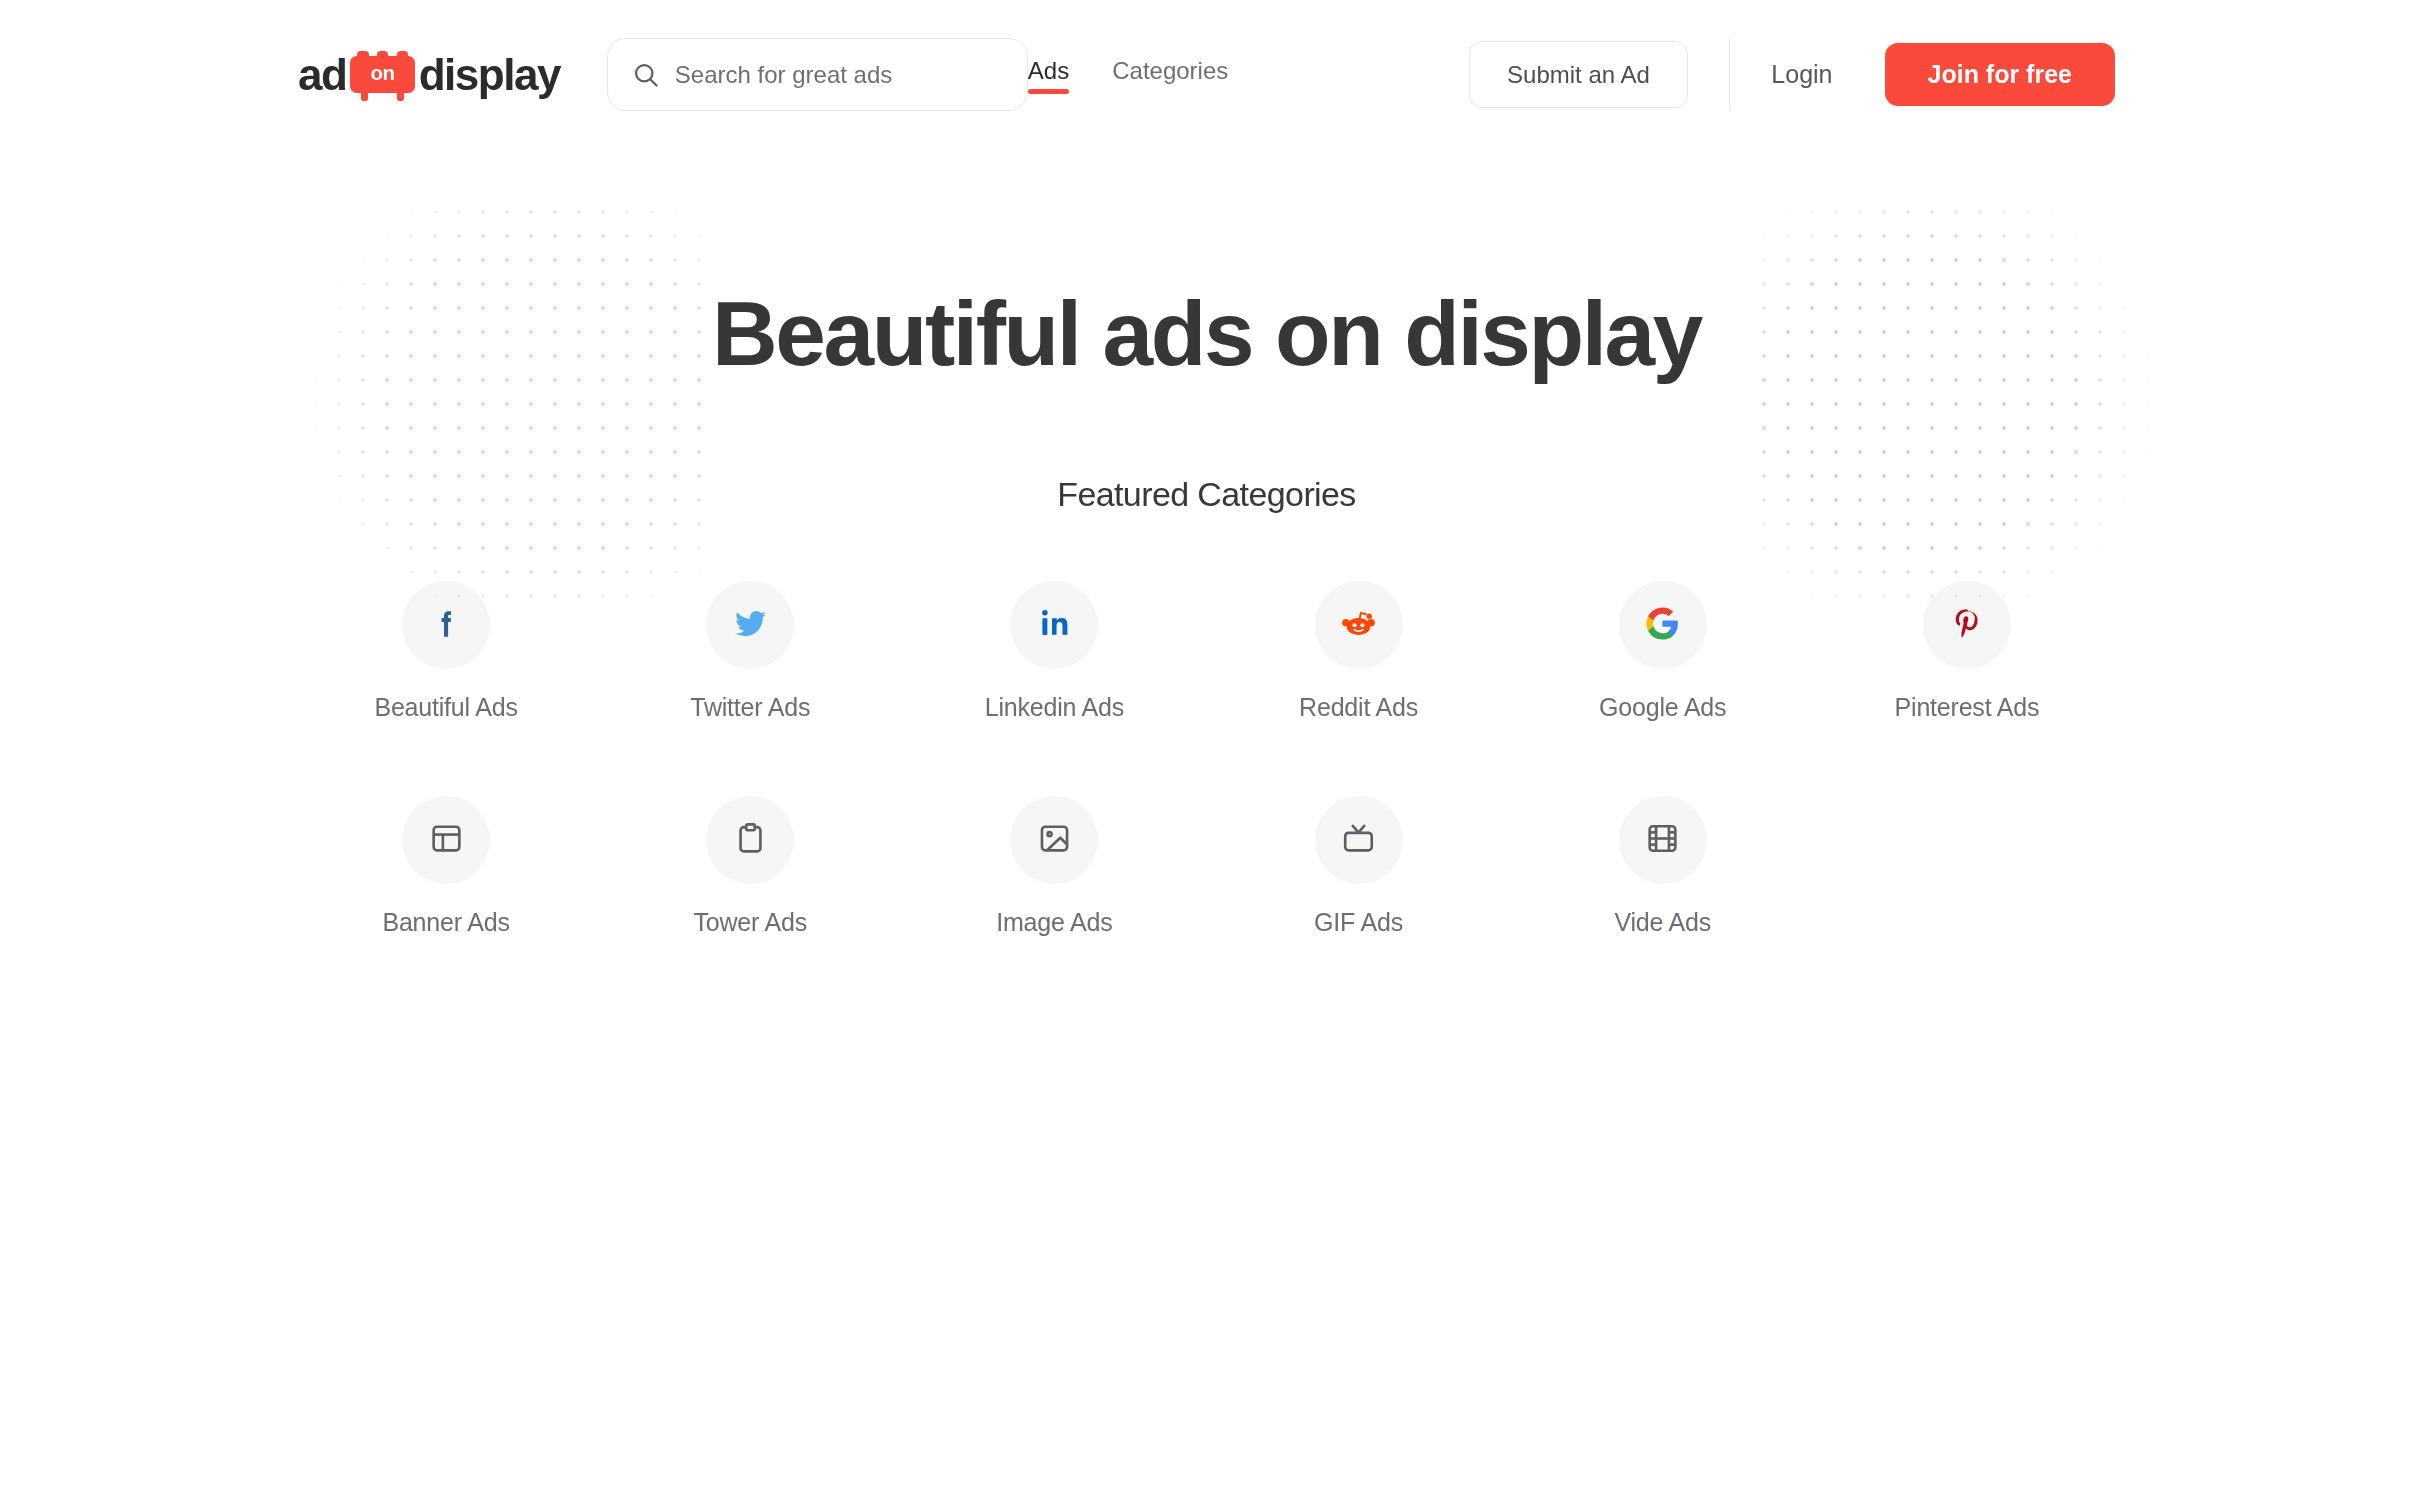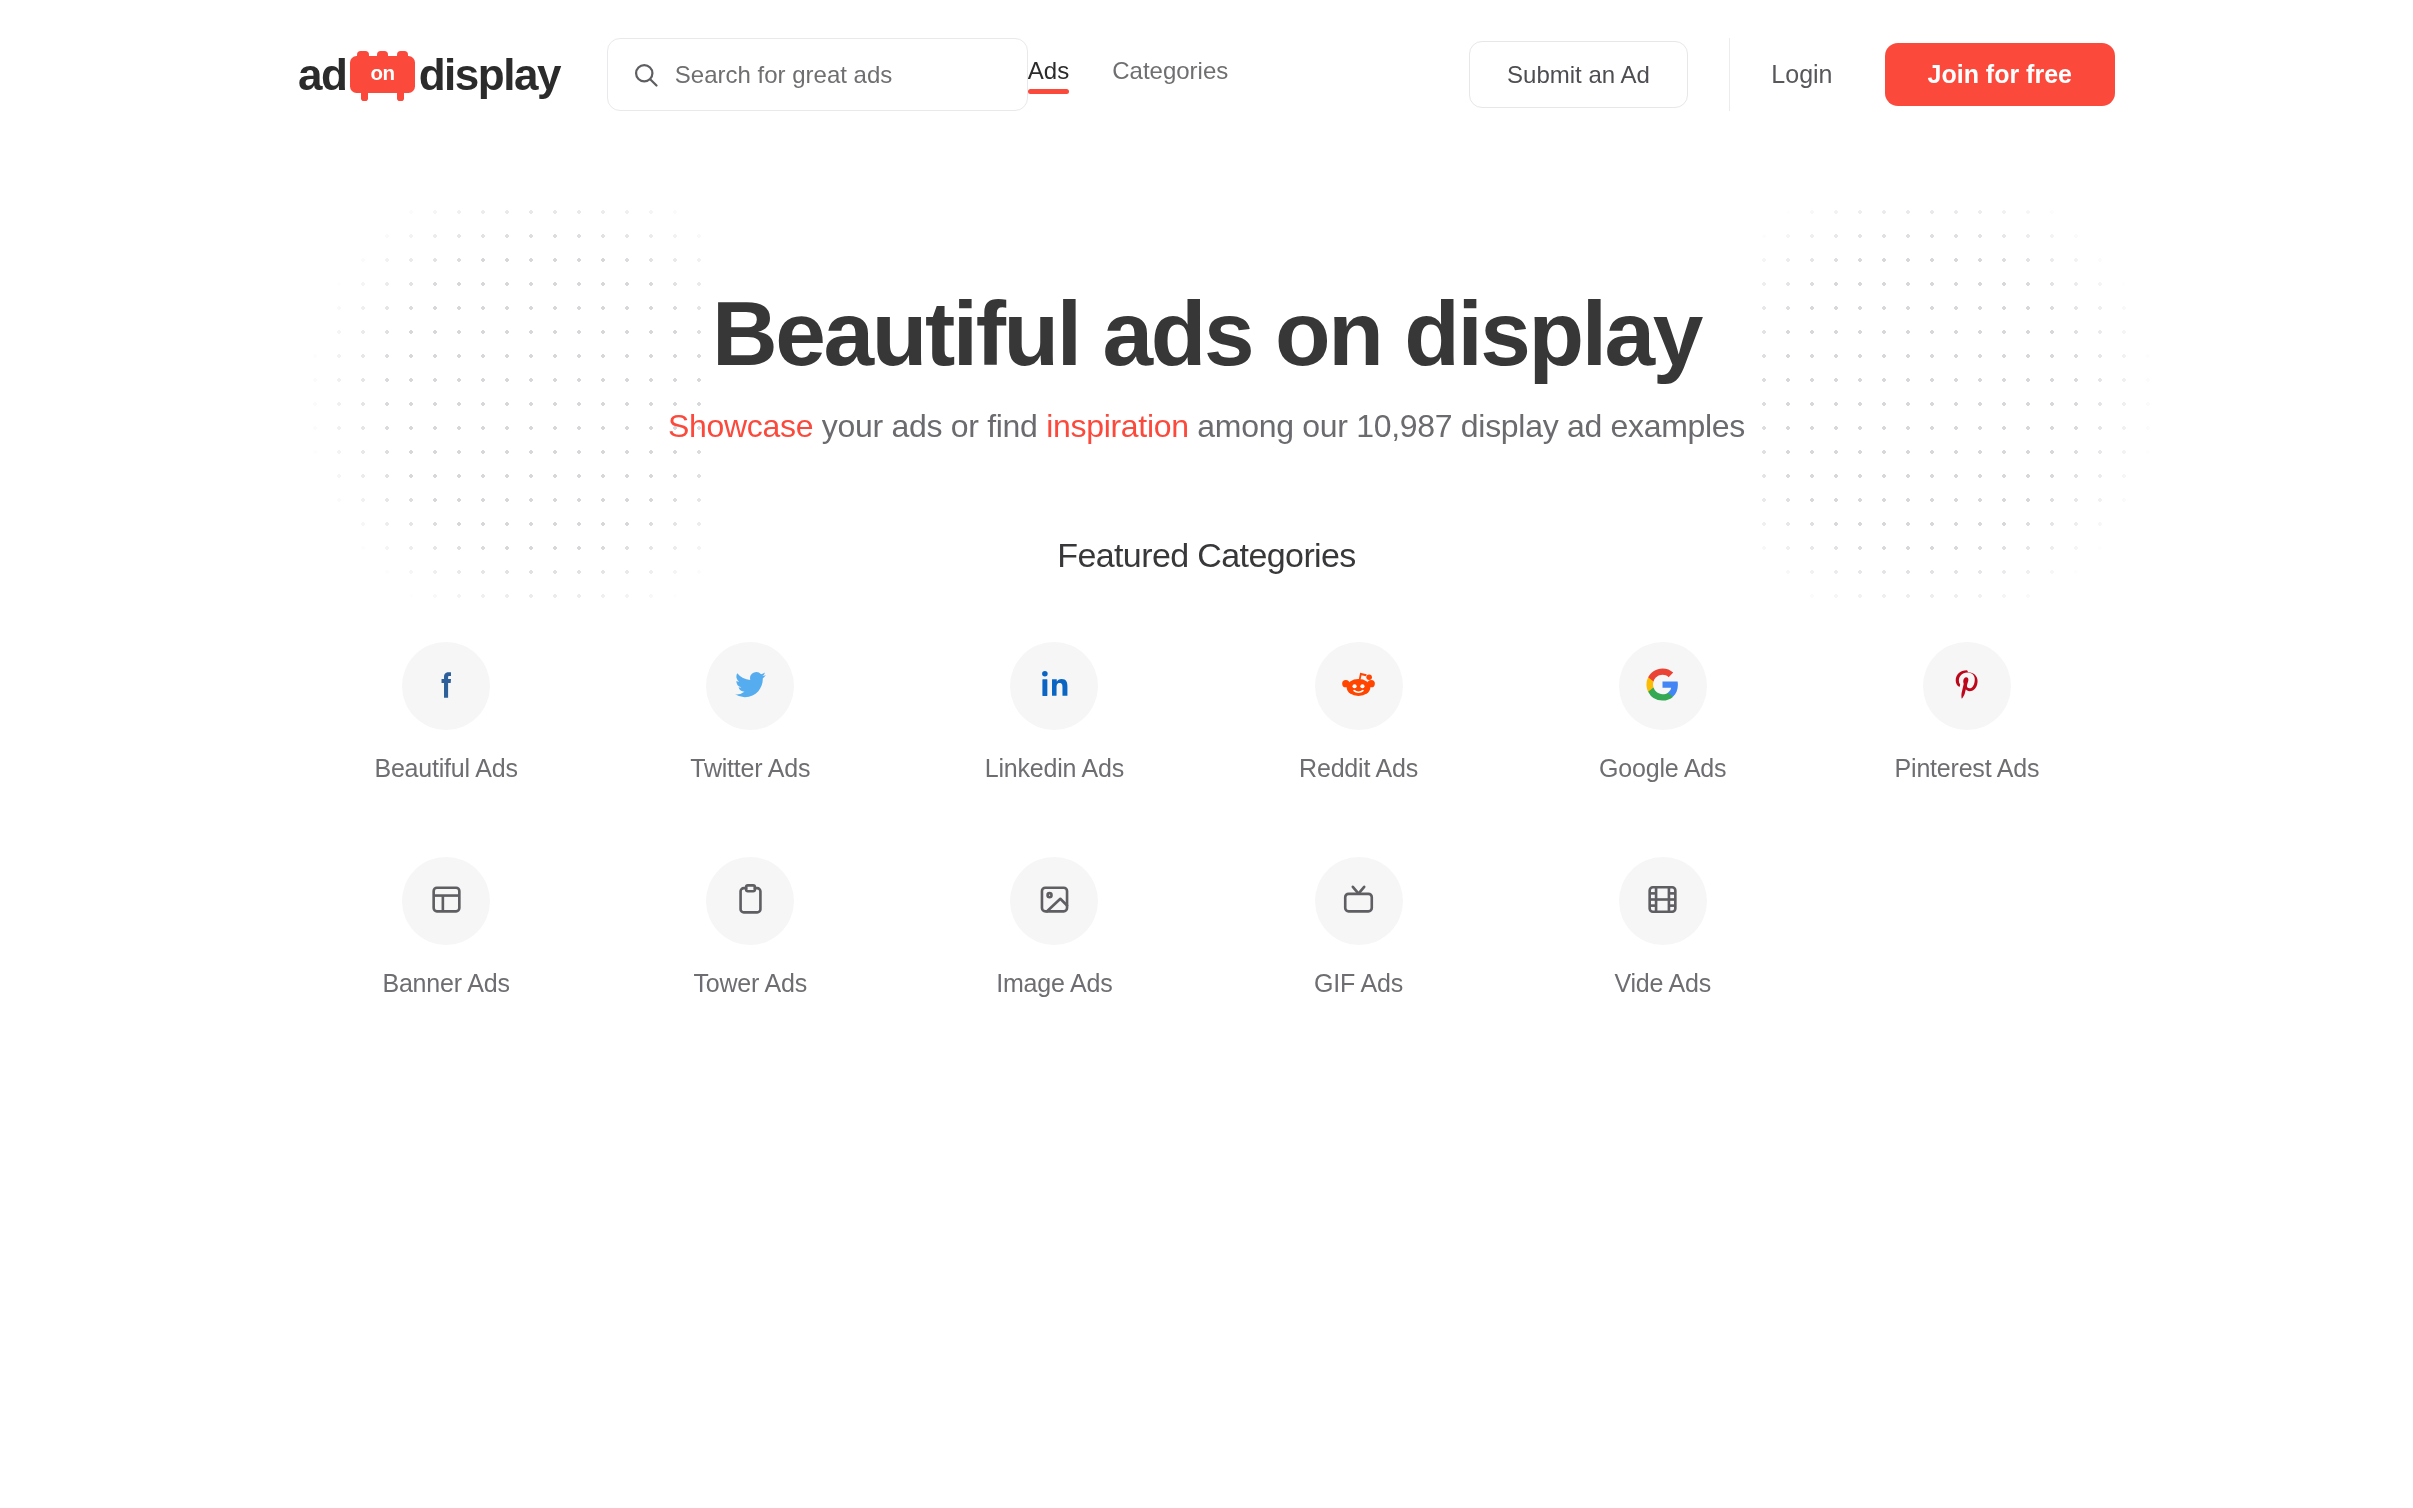--- a/index.html
+++ b/index.html
@@ -82,21 +82,21 @@
   }
   .logo-mark .leg.l1 { left: 11.2px; }
   .logo-mark .leg.l2 { left: 47px; }
 
   
   .hdr-search {
     margin-left: 47px;
     width: 421px;
     height: 73px;
     border: 1.5px solid #e9e9ec;
-    border-radius: 13px;
+    border-radius: 19px;
     display: flex;
     align-items: center;
     padding: 0 24px;
     background: #fff;
     flex: 0 0 auto;
   }
   .hdr-search .mag { flex: 0 0 auto; margin-right: 15px; display:flex; }
   .hdr-search input {
     border: none;
     outline: none;
@@ -333,23 +333,20 @@
     <button class="btn-primary">Join for free</button>
   </div>
 </div>
 
 <div class="hero">
   <div class="dots left"></div>
   <div class="dots right"></div>
 
   <h1 class="hero-title">Beautiful ads on display</h1>
 
-  <p class="hero-sub">
-    <span class="hl">Showcase</span><span> your ads or find </span><span class="hl">inspiration</span><span> among our 10,987 display ad examples</span>
-  </p>
 
 </div>
 
 <div class="cats">
   <div class="cats-title">Featured Categories</div>
 
   <div class="cat-grid">
 
     <div class="cat-item">
       <div class="cat-circle">

